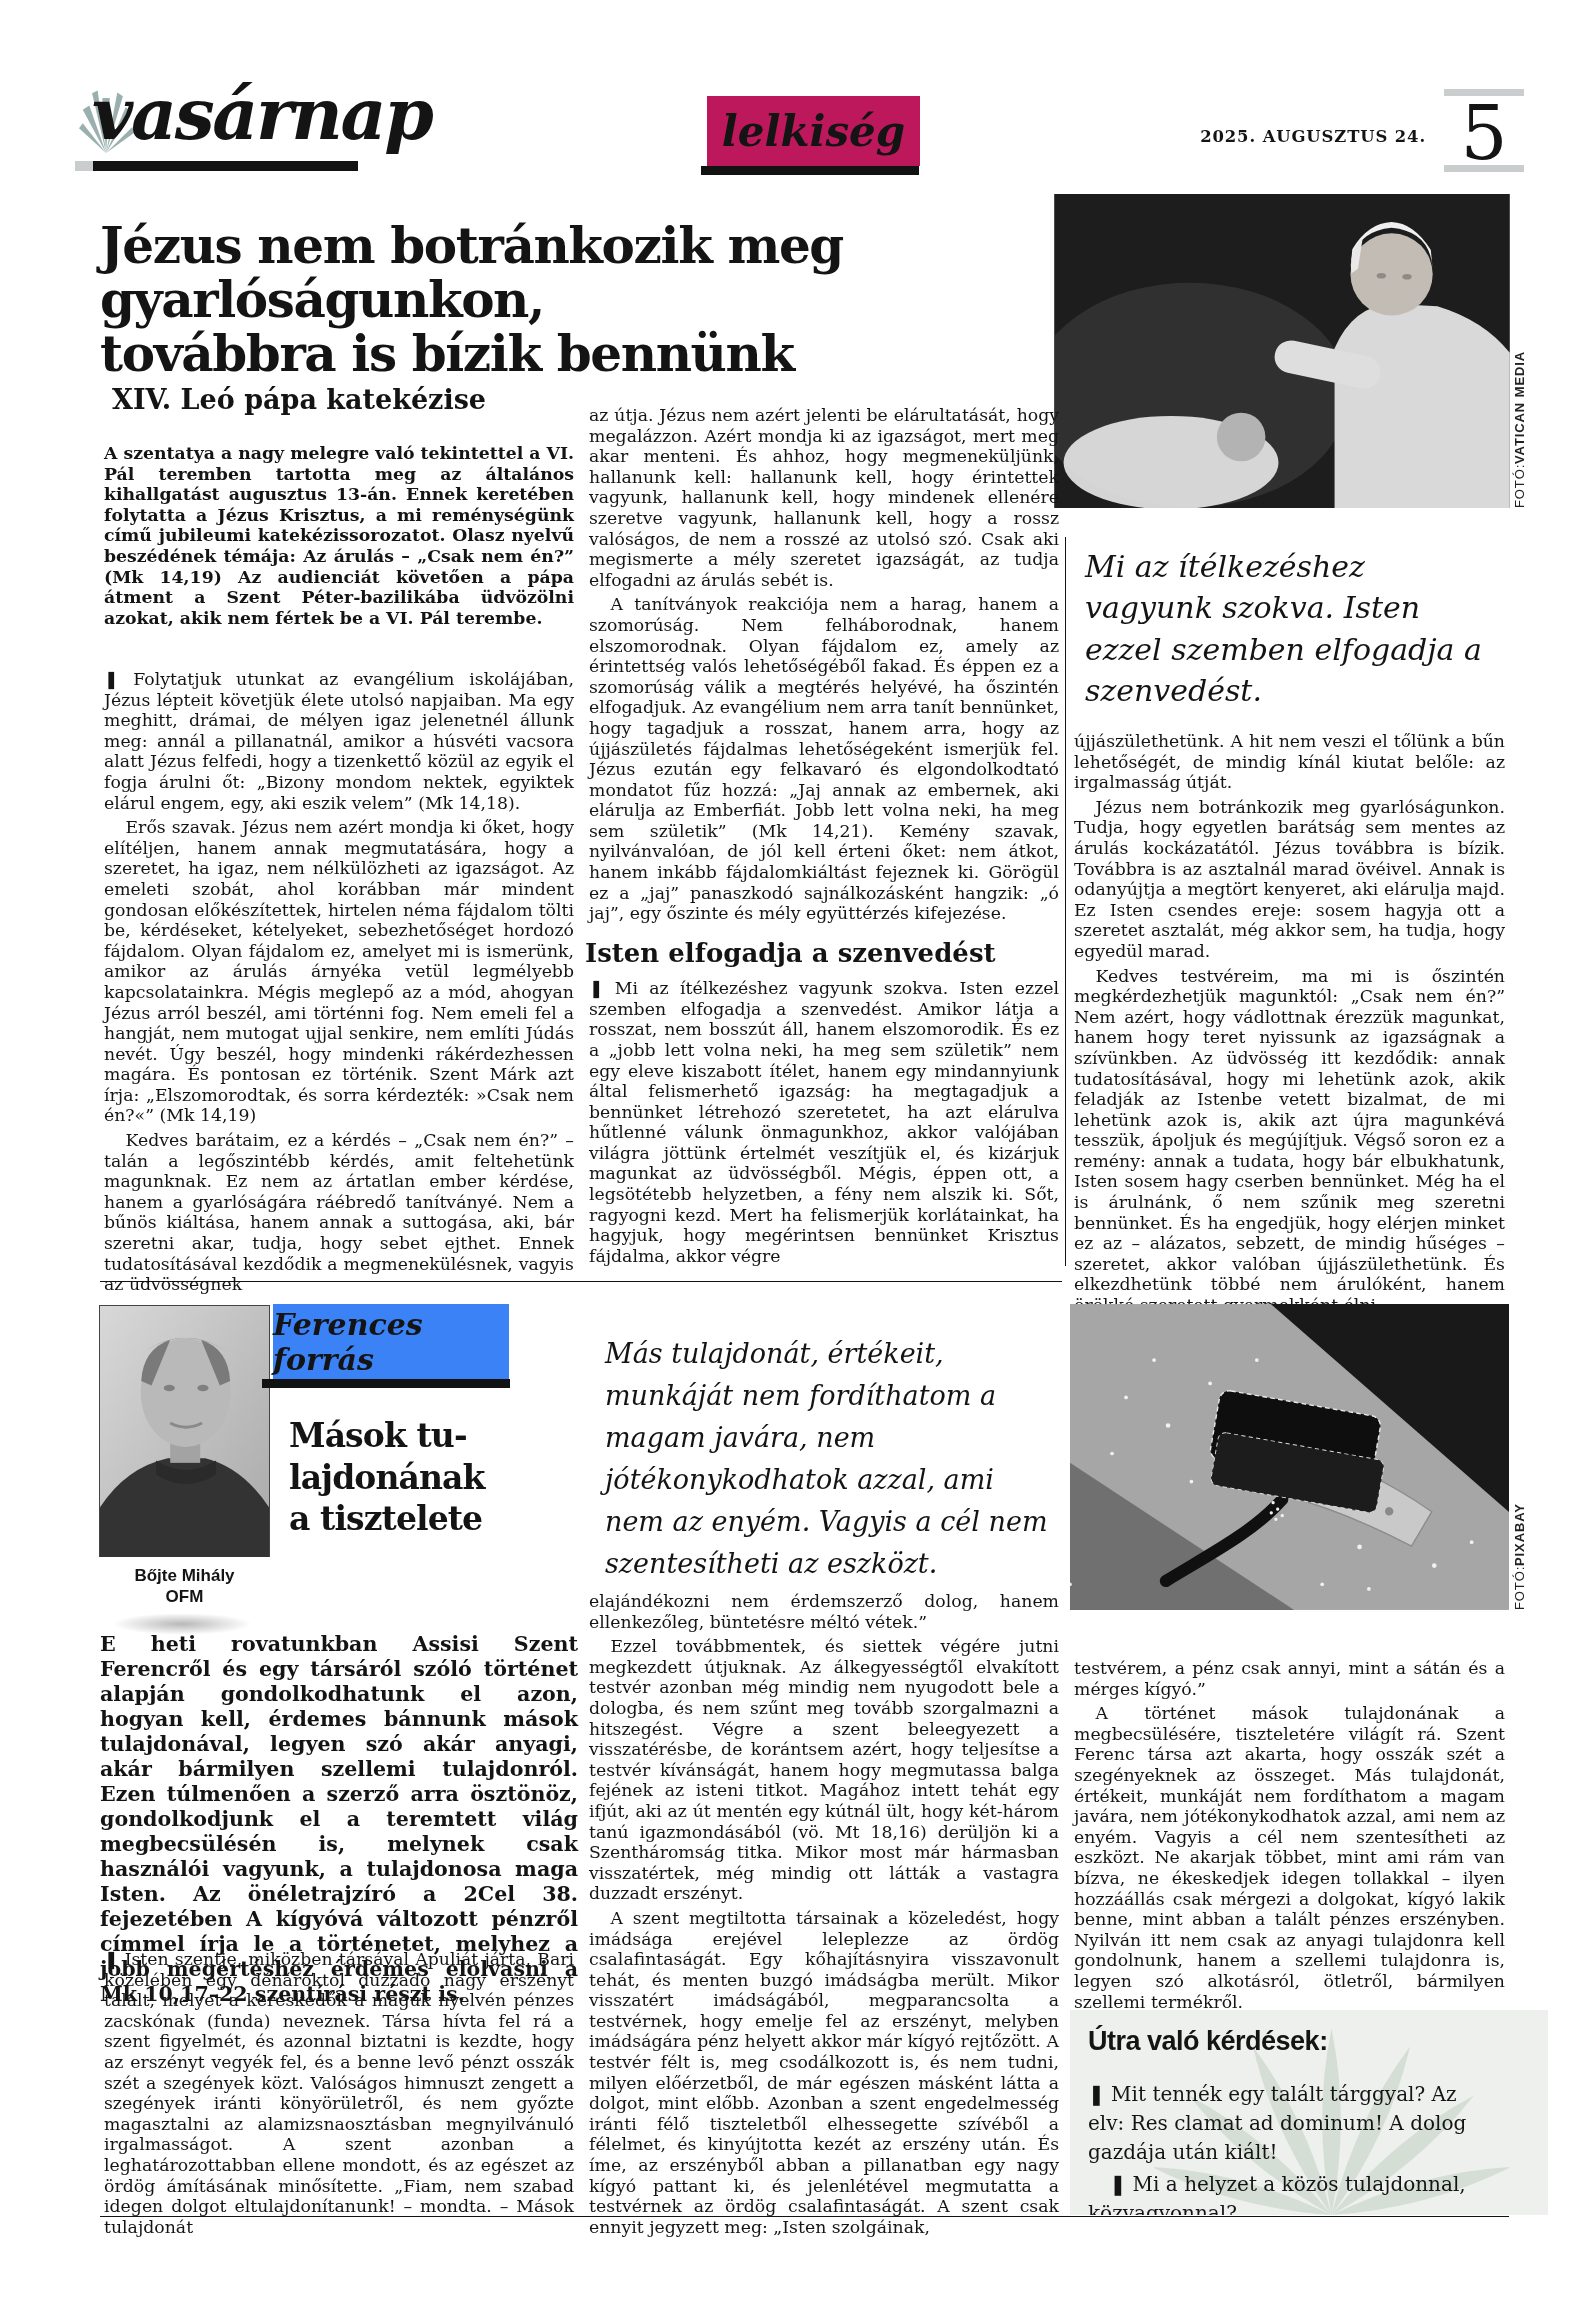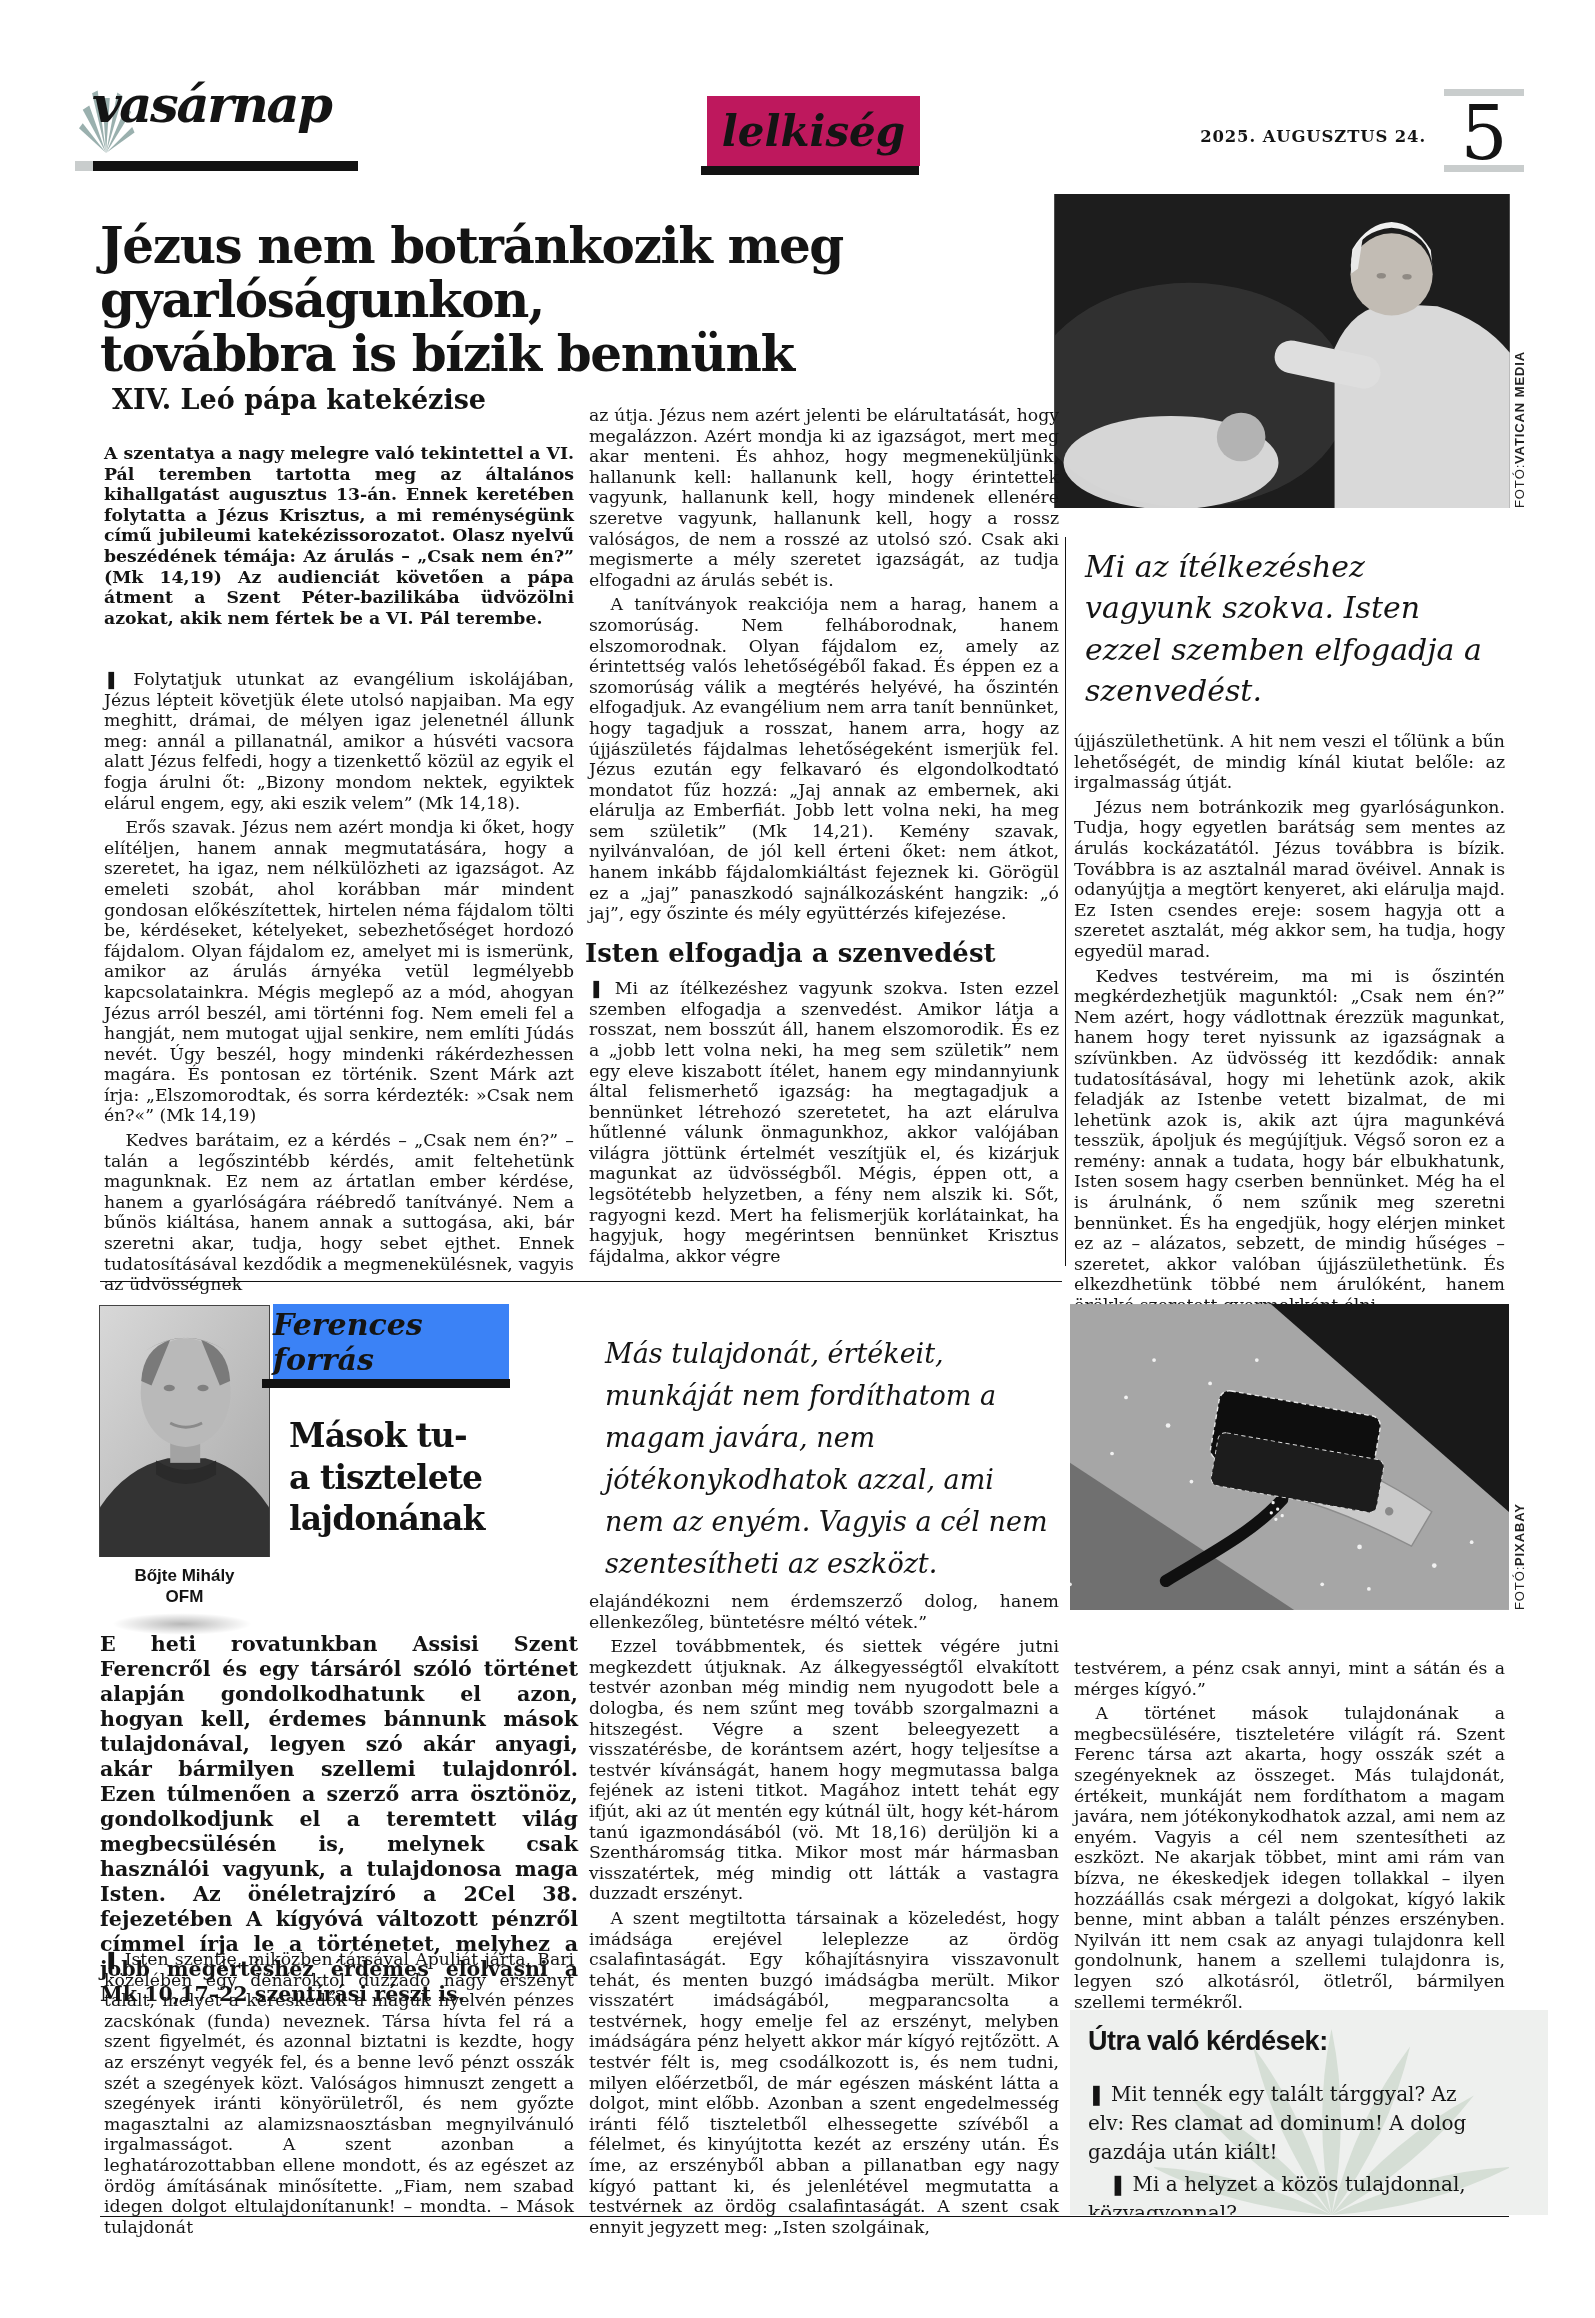--- a/index.html
+++ b/index.html
@@ -1,21 +1,21 @@
 <!DOCTYPE html>
 <html lang="hu" style="font-size:7.5px"><head>
 <meta charset="utf-8">
 <style>
   html,body{margin:0;padding:0;background:#777;}
   .page{position:relative;width:1595px;height:2319px;background:#ffffff;overflow:hidden;
         font-family:"DejaVu Serif",serif;color:#141414;}
   .abs{position:absolute;}
 
   
-  .masthead{font-style:italic;font-weight:bold;font-size:51px;letter-spacing:-2.3px;line-height:1;}
+  .masthead{font-style:italic;font-weight:bold;font-size:71px;letter-spacing:-2.3px;line-height:1;}
   .bar{background:#121212;}
   .graybar{background:#c9cdcd;}
   .section-box{background:#be185d;display:flex;align-items:center;justify-content:center;
                font-style:italic;font-weight:bold;font-size:42px;}
   .date{font-weight:bold;font-size:16.4px;letter-spacing:0.9px;text-align:right;}
   .pagenum{font-size:74px;font-weight:400;text-align:center;line-height:1;}
 
   
   .headline1{font-weight:bold;font-size:50px;line-height:1.08;letter-spacing:-1.4px;}
   .kicker{font-weight:bold;font-size:27px;}
@@ -171,22 +171,22 @@
   </div>
   <div class="abs shadow-ellipse" style="left:112px;top:1613px;width:140px;height:21.5px;"></div>
 
   <div class="abs ff-box" style="left:273px;top:1304px;width:236px;height:75px;">
     <span>Ferences forrás</span>
   </div>
   <div class="abs bar" style="left:262px;top:1379px;width:248px;height:9.3px;"></div>
 
   <div class="abs headline2" style="left:289px;top:1415px;width:308px;">
     <div>Mások tu-</div>
+    <div>lajdonának</div>
     <div>a tisztelete</div>
-    <div>lajdonának</div>
   </div>
 
   <div class="abs intro2" style="left:100px;top:1632px;width:478px;">
       <p>E heti rovatunkban Assisi Szent Ferencről és egy társáról szóló történet alapján gondolkodhatunk el azon, hogyan kell, érdemes bánnunk mások tulajdonával, legyen szó akár anyagi, akár bármilyen szellemi tulajdonról. Ezen túlmenően a szerző arra ösztönöz, gondolkodjunk el a teremtett világ megbecsülésén is, melynek csak használói vagyunk, a tulajdonosa maga Isten. Az önéletrajzíró a 2Cel 38. fejezetében A kígyóvá változott pénzről címmel írja le a történetet, melyhez a jobb megértéshez érdemes elolvasni a Mk 10,17–22 szentírási részt is.</p>
     </div>
 
   <div class="abs body-text" style="left:100px;top:1945px;width:478px;">
       <p>❚ Isten szentje, miközben társával Apuliát járta, Bari közelében egy dénároktól duzzadó nagy erszényt talált, melyet a kereskedők a maguk nyelvén pénzes zacskónak (funda) neveznek. Társa hívta fel rá a szent figyelmét, és azonnal biztatni is kezdte, hogy az erszényt vegyék fel, és a benne levő pénzt osszák szét a szegények közt. Valóságos himnuszt zengett a szegények iránti könyörületről, és nem győzte magasztalni az alamizsnaosztásban megnyilvánuló irgalmasságot. A szent azonban a leghatározottabban ellene mondott, és az egészet az ördög ámításának minősítette. „Fiam, nem szabad idegen dolgot eltulajdonítanunk! – mondta. – Mások tulajdonát</p>
     </div>
 

